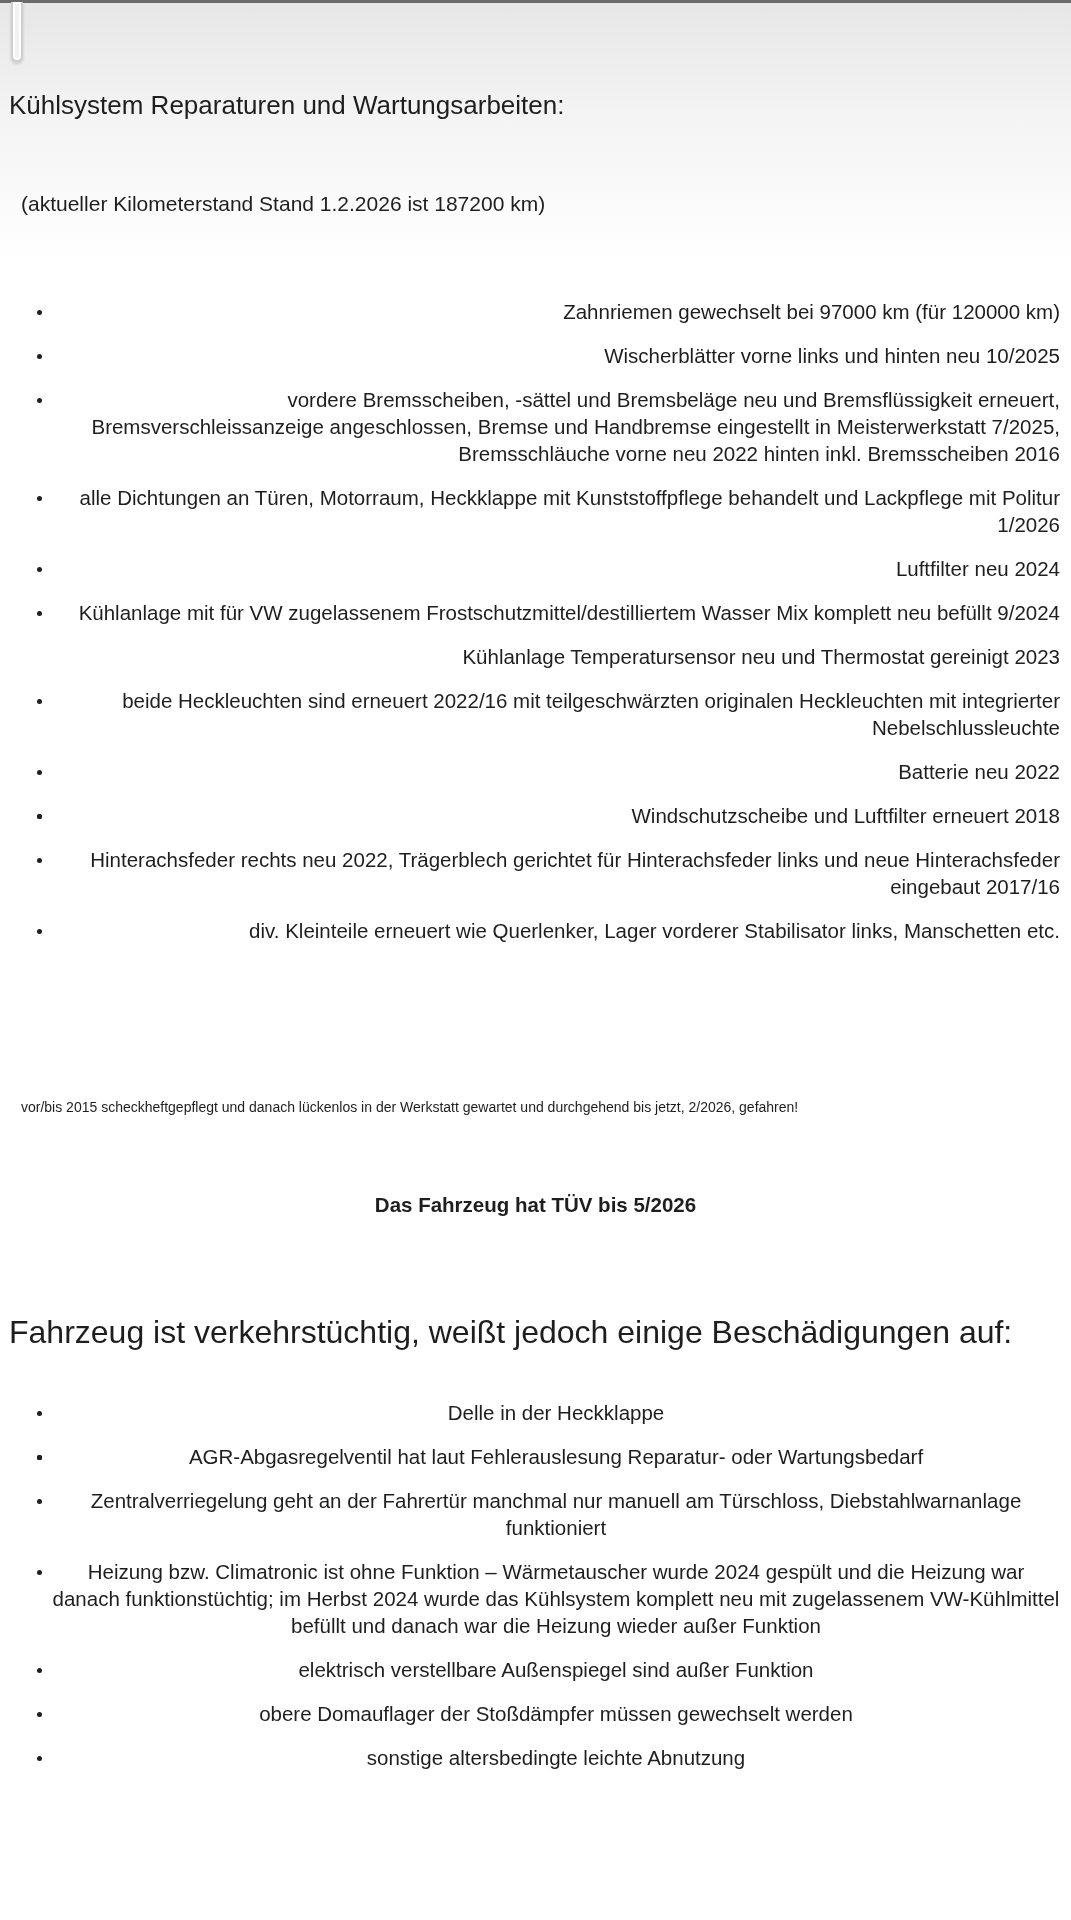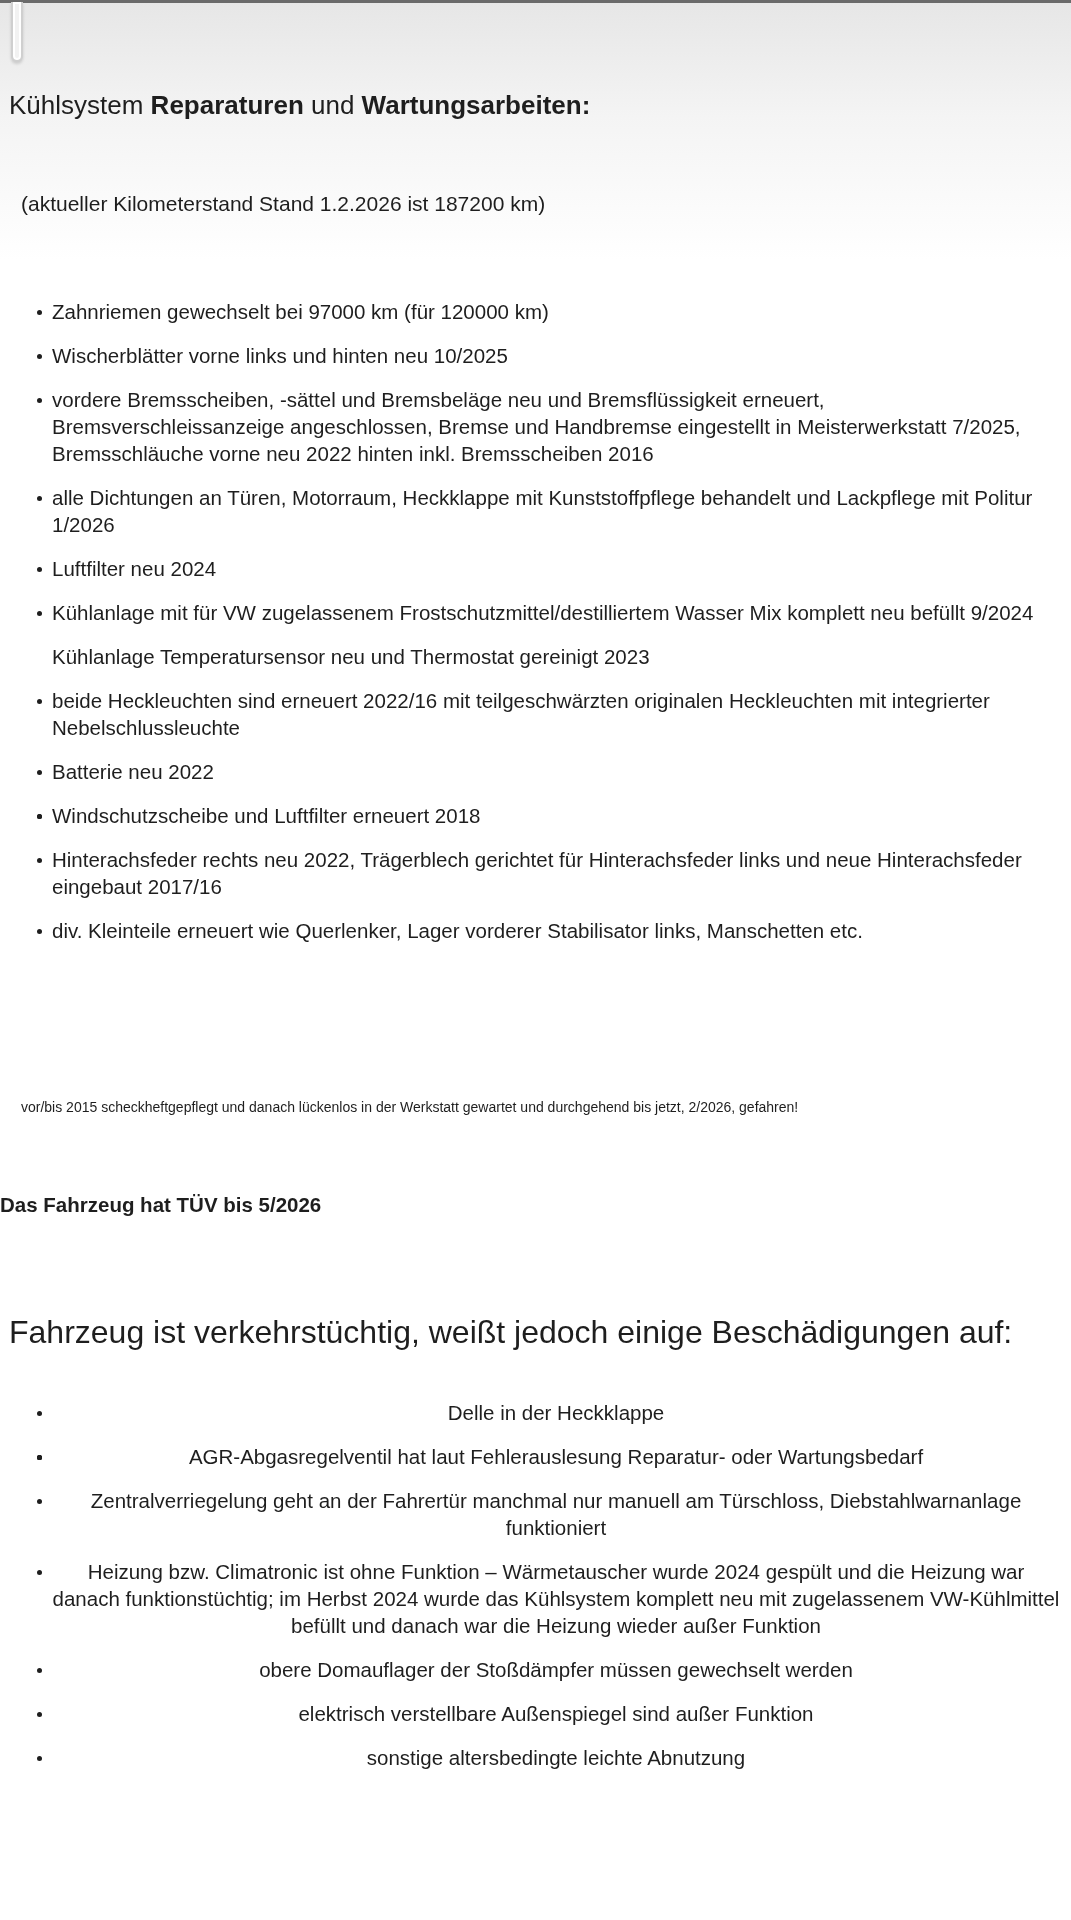--- a/index.html
+++ b/index.html
@@ -28,47 +28,47 @@
     z-index: 2; box-sizing: border-box;
   }
   .content {
     position: relative; z-index: 1;
     padding: 0 8px 0 9px;
   }
   .heading {
     position: absolute; left: 9px; top: 90px;
     font-size: 26px; margin: 0; font-weight: normal; white-space: nowrap;
   }
-  .heading b { font-weight: bold; }
+  .heading b { font-weight: normal; }
   .km-note {
     position: absolute; left: 9px; top: 180px;
     font-size: 21px; margin: 12px; white-space: nowrap;
   }
   ul.bullets {
     list-style: none; margin: 0; padding: 0;
     position: absolute; left: 35px; width: 1025px;
   }
   ul.bullets li {
     position: relative; padding-left: 17px;
     font-size: 20.5px; line-height: 27px;
     margin-bottom: 17px;
   }
   ul.bullets li .dot {
     position: absolute; left: 2px; top: 12px; width: 5px; height: 5px;
     border-radius: 50%; background: #1e1e1e;
   }
-  #repairs { top: 298px; }
+  #repairs { top: 298px; text-align: right; }
   #damages { top: 1399px; text-align: center; }
   .service-note {
     position: absolute; left: 9px; top: 1082px; width: 1050px;
     font-size: 14px; line-height: 27px; margin: 12px;
   }
   .tuv {
     position: absolute; left: 0; top: 1193px; width: 1071px;
-    font-size: 20.5px; font-weight: bold; margin: 0;
+    text-align: center; font-size: 20.5px; font-weight: bold; margin: 0;
   }
   .roadworthy {
     position: absolute; left: 9px; top: 1314px;
     font-size: 32px; margin: 0; font-weight: normal; white-space: nowrap;
   }
 </style>
 </head>
 <body>
 
 <div class="top-gradient"></div>
@@ -105,18 +105,18 @@
 
   <h3 class="roadworthy">Fahrzeug ist verkehrstüchtig, weißt jedoch einige Beschädigungen auf:</h3>
 
   <ul class="bullets" id="damages">
       <li><span class="dot"></span><span>Delle in der Heckklappe</span></li>
       <li><span class="dot"></span></li>
       <li><span class="dot"></span></li>
       <li><span class="dot"></span><span>AGR-Abgasregelventil hat laut Fehlerauslesung Reparatur- oder Wartungsbedarf</span></li>
       <li><span class="dot"></span><span>Zentralverriegelung geht an der Fahrertür manchmal nur manuell am Türschloss, Diebstahlwarnanlage funktioniert</span></li>
       <li><span class="dot"></span><span>Heizung bzw. Climatronic ist ohne Funktion – Wärmetauscher wurde 2024 gespült und die Heizung war danach funktionstüchtig; im Herbst 2024 wurde das Kühlsystem komplett neu mit zugelassenem VW-Kühlmittel befüllt und danach war die Heizung wieder außer Funktion</span></li>
+      <li><span class="dot"></span><span>elektrisch verstellbare Außenspiegel sind außer Funktion</span></li>
       <li><span class="dot"></span><span>obere Domauflager der Stoßdämpfer müssen gewechselt werden</span></li>
-      <li><span class="dot"></span><span>elektrisch verstellbare Außenspiegel sind außer Funktion</span></li>
       <li><span class="dot"></span><span>sonstige altersbedingte leichte Abnutzung</span></li>
     </ul>
 
 </div>
 
 </body></html>

